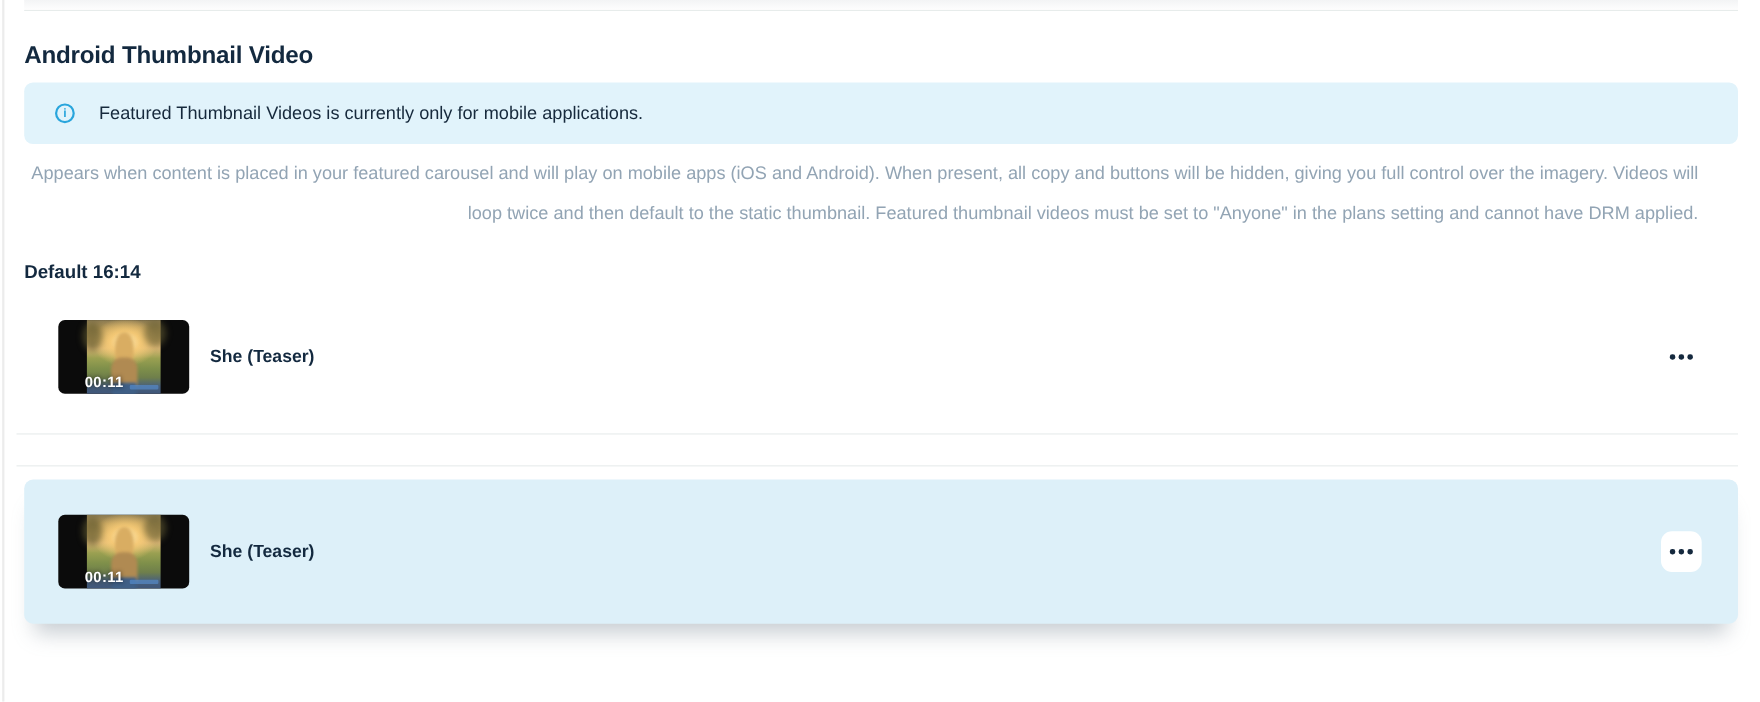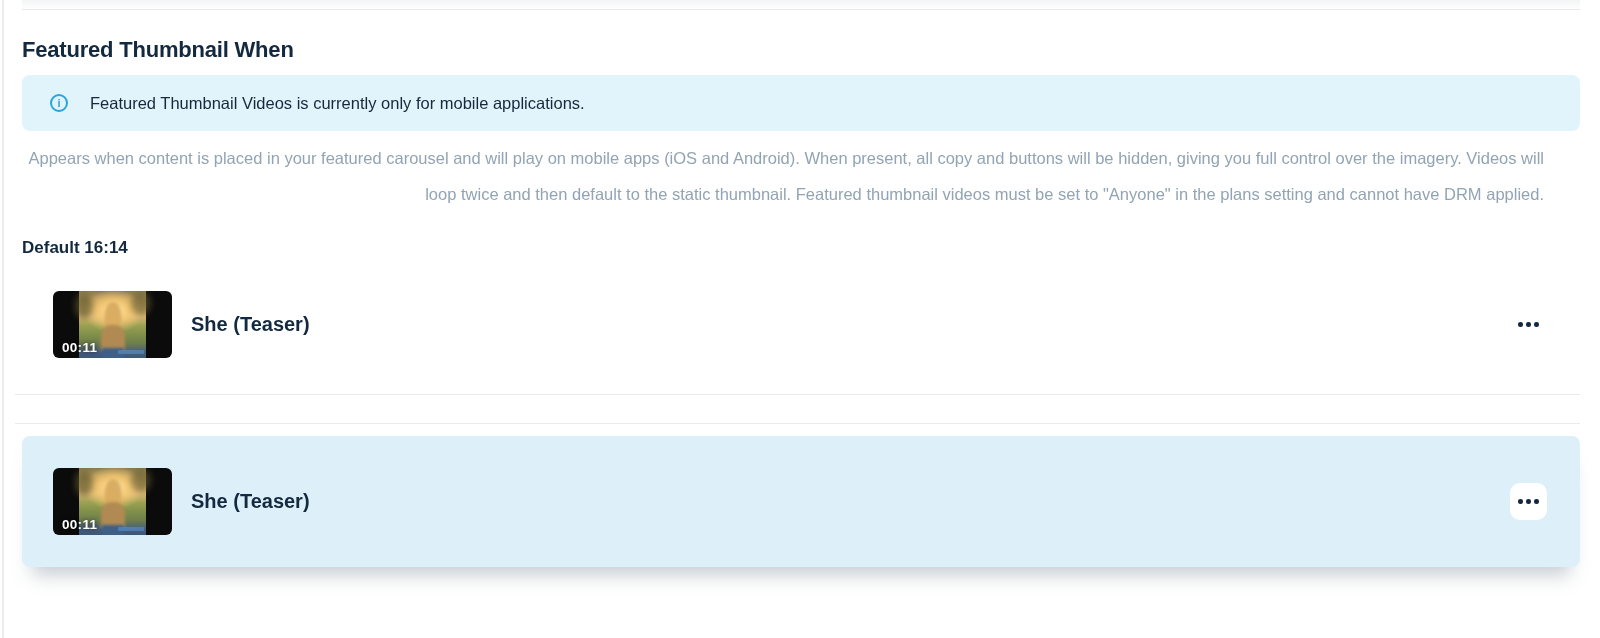--- a/index.html
+++ b/index.html
@@ -137,31 +137,31 @@
     background: #3f5f86;
     filter: blur(1.5px);
   }
   .thumb-img .watermark {
     position: absolute; right: 2px; bottom: 4px;
     width: 26px; height: 4px;
     background: rgba(90,150,220,0.55);
     border-radius: 1px;
   }
   .duration {
-    position: absolute; left: 9px; bottom: 3px;
+    position: absolute; left: 24px; bottom: 3px;
     color: #ffffff;
     font-size: 13.5px;
     font-weight: 700;
     letter-spacing: 0.3px;
     text-shadow: 0 0 4px rgba(0,0,0,0.7);
   }
 
   .row-title {
     margin-left: 19px;
-    font-size: 20px;
+    font-size: 16px;
     font-weight: 700;
     color: #13293f;
   }
 
   .row-spacer { flex: 1; }
 
   .menu-button {
     width: 37px; height: 37px;
     border: none;
     background: transparent;
@@ -195,21 +195,21 @@
 </style>
 </head>
 <body>
 
 <div class="left-edge"></div>
 
 <div class="content">
 
   <div class="top-divider"></div>
 
-  <h1 class="page-title">Featured Thumbnail When</h1>
+  <h1 class="page-title">Android Thumbnail Video</h1>
 
   <div class="banner">
     <span class="info-icon">i</span>
     <span class="banner-text">Featured Thumbnail Videos is currently only for mobile applications.</span>
   </div>
 
   <p class="description">Appears when content is placed in your featured carousel and will play on mobile apps (iOS and Android). When present, all copy and buttons will be hidden, giving you full control over the imagery. Videos will loop twice and then default to the static thumbnail. Featured thumbnail videos must be set to "Anyone" in the plans setting and cannot have DRM applied.</p>
 
   <h2 class="section-heading">Default 16:14</h2>
 

